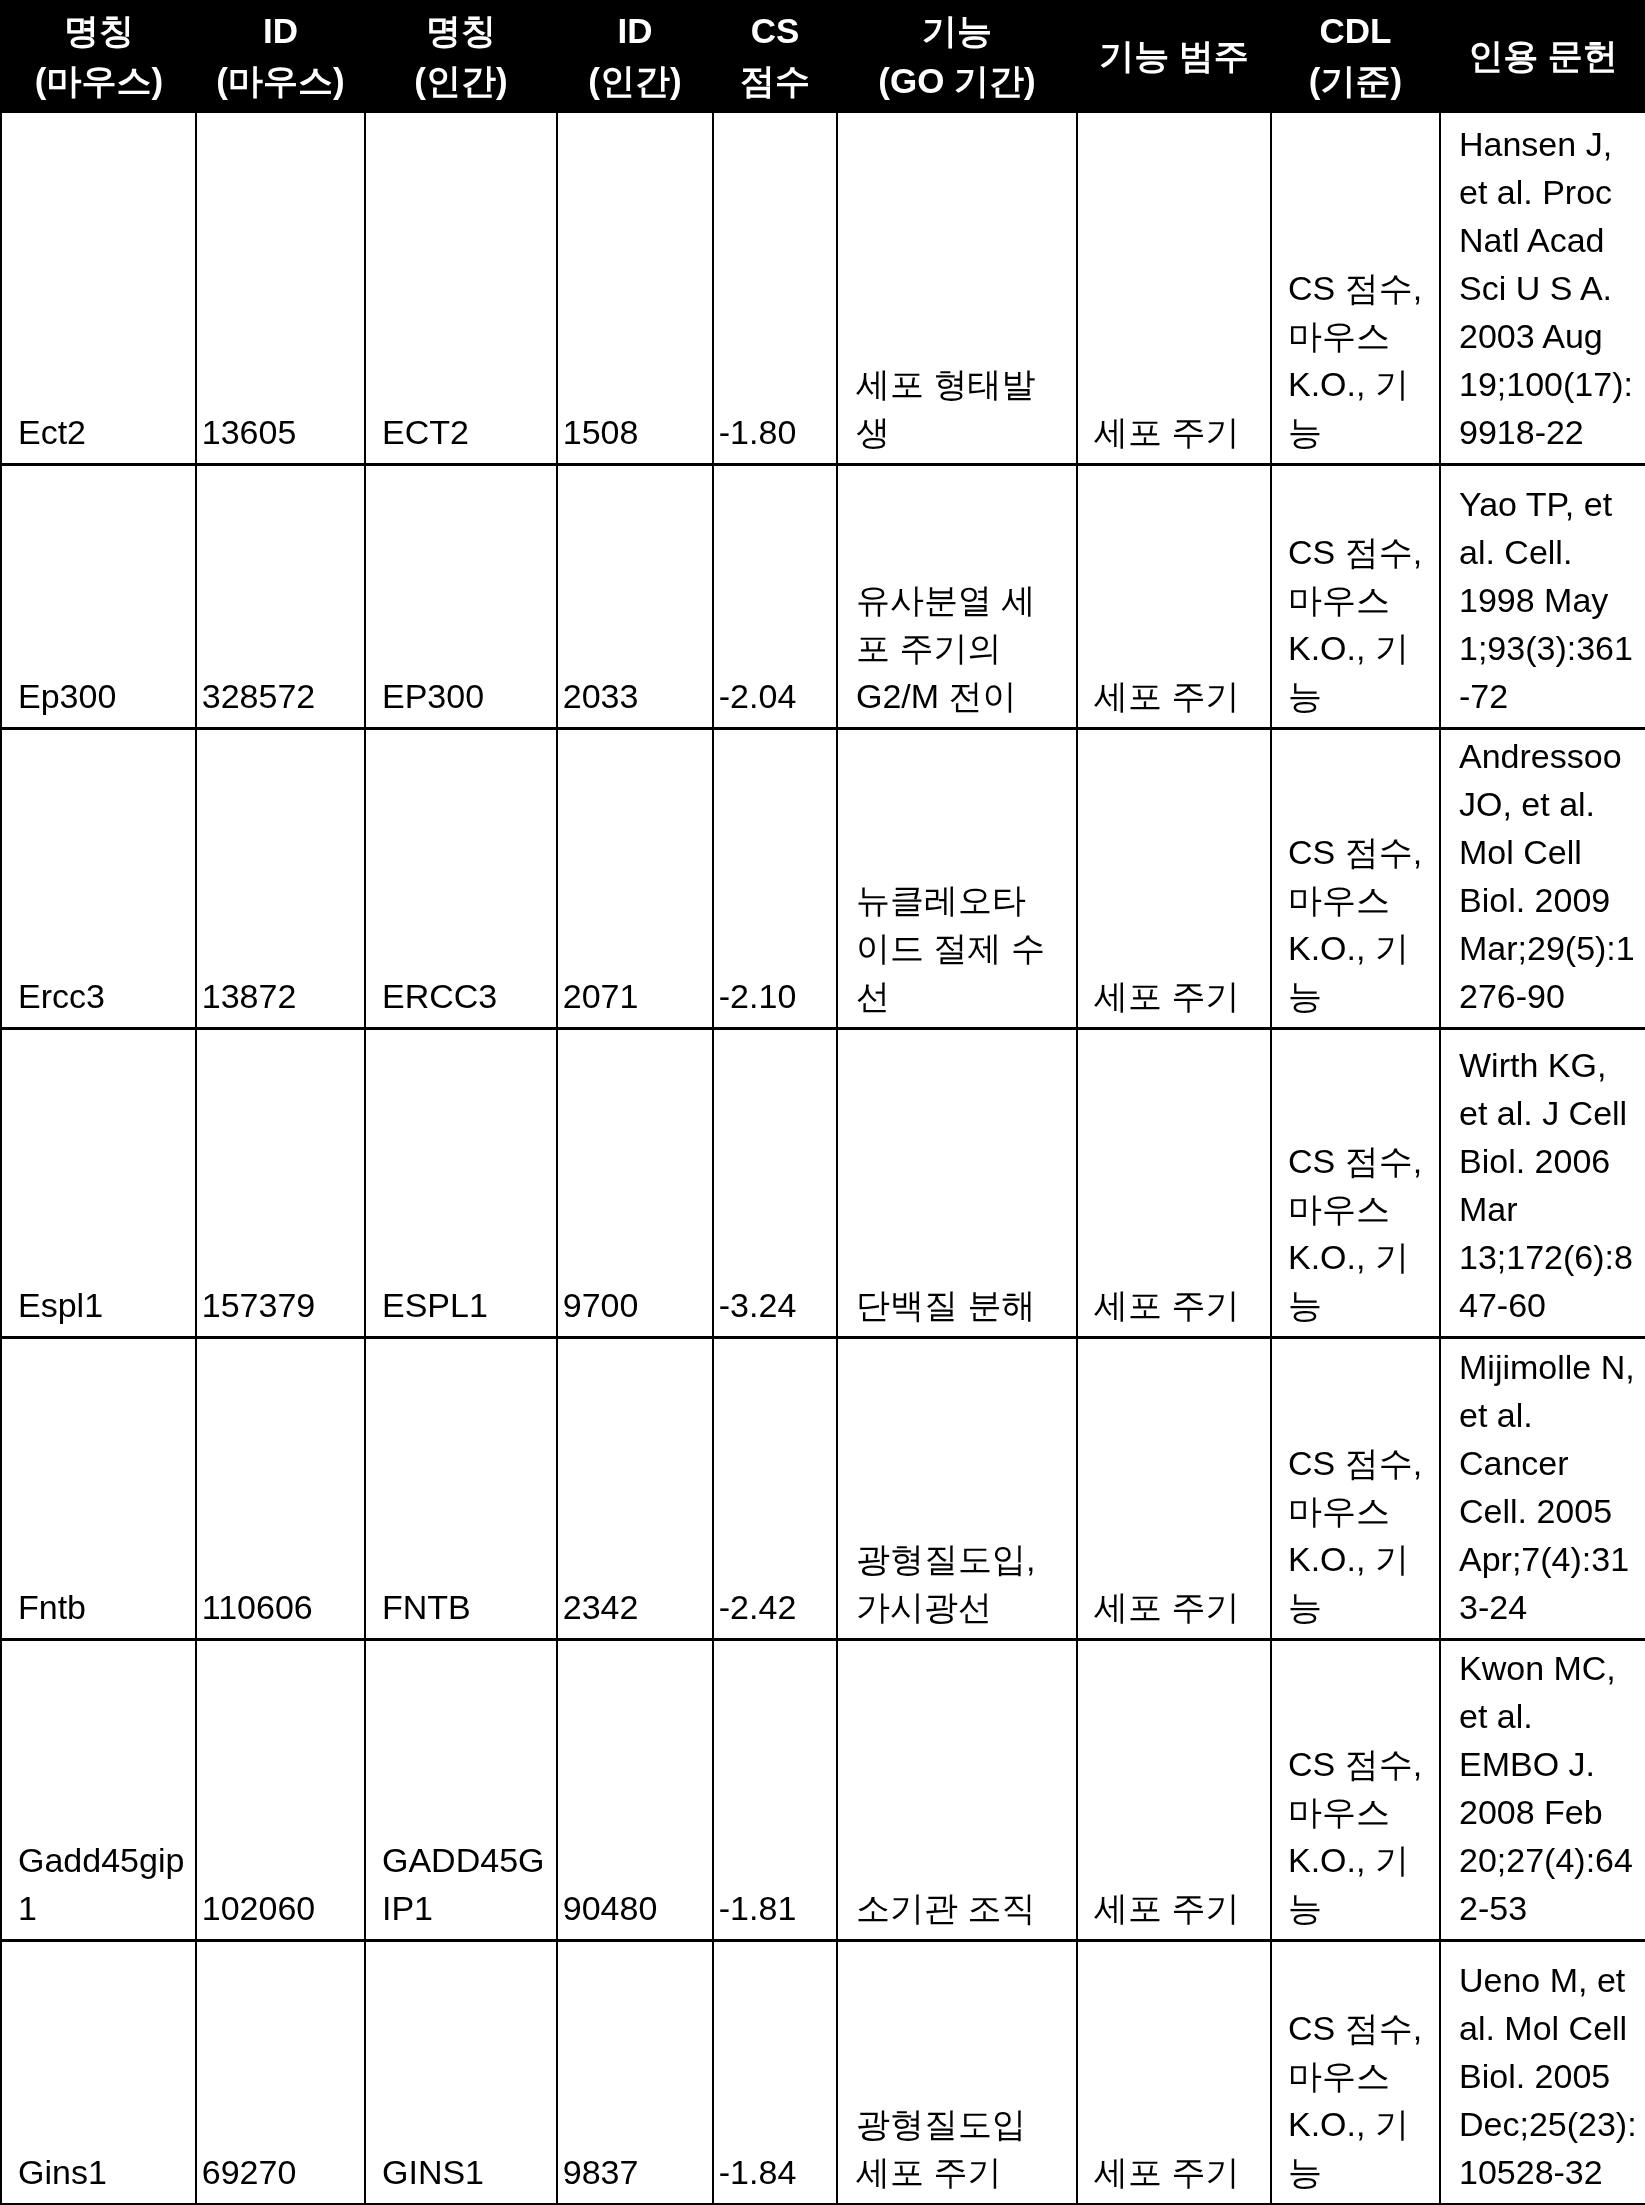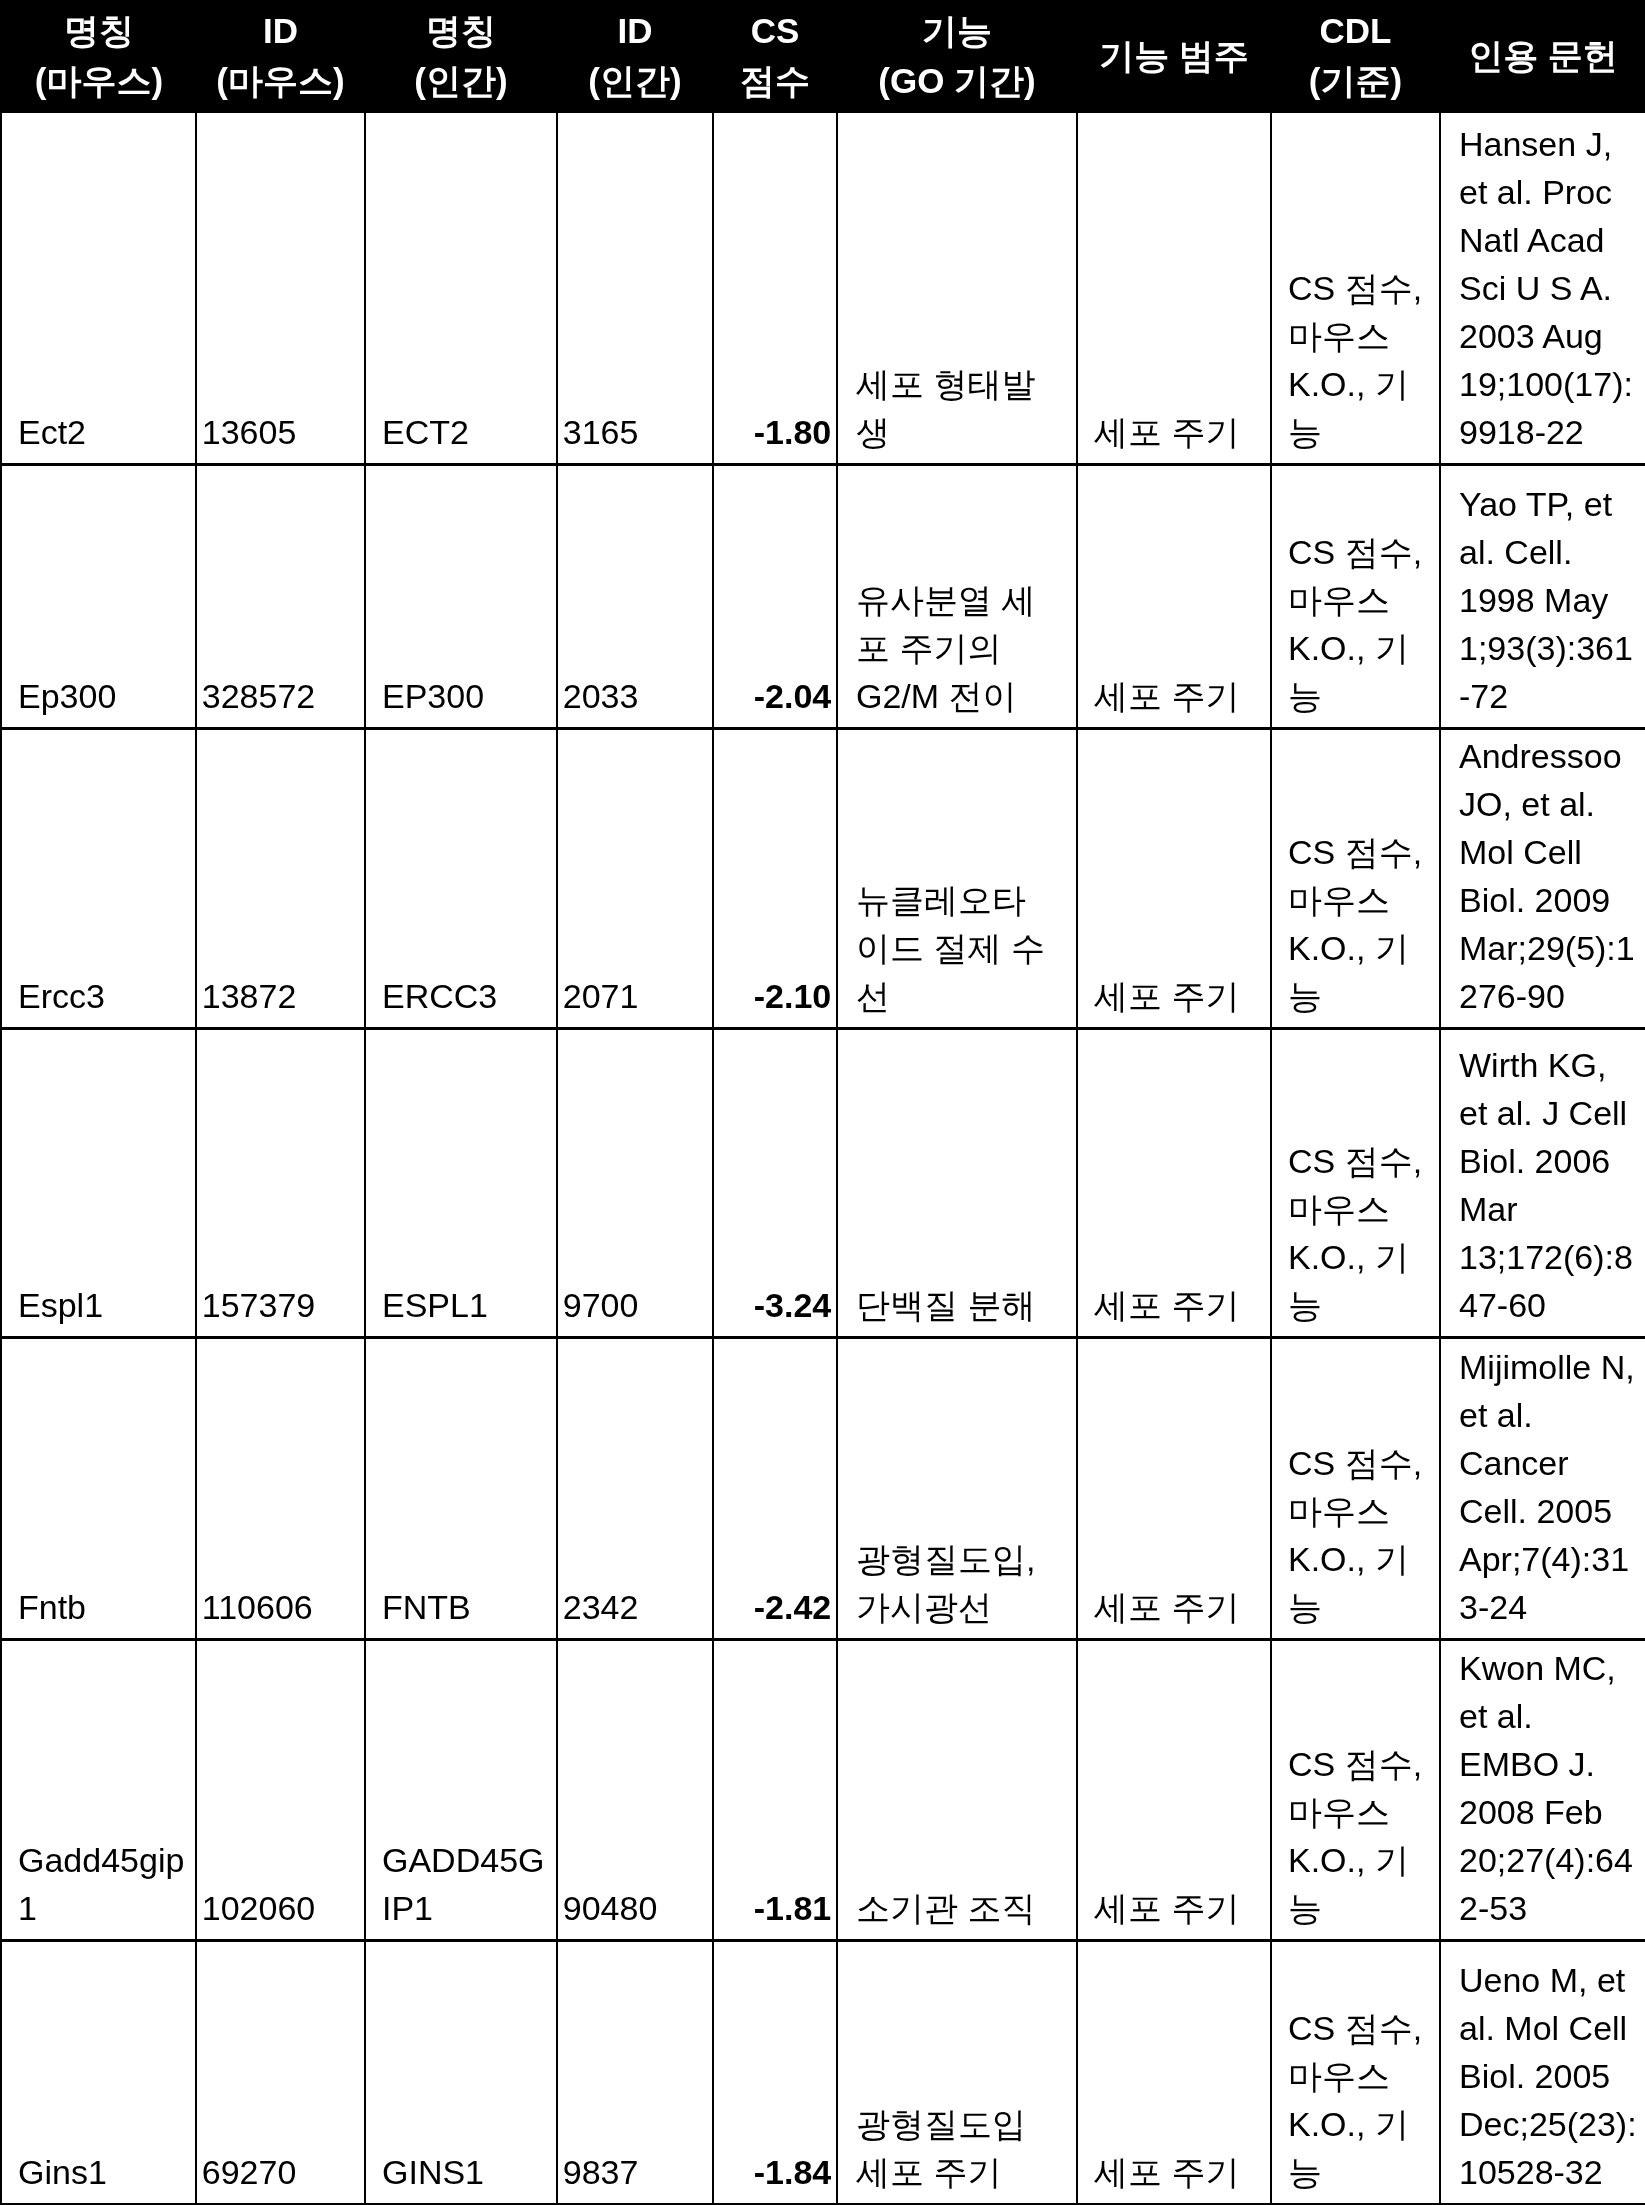--- a/index.html
+++ b/index.html
@@ -38,21 +38,21 @@
     border-bottom-width: 3.2px;
     vertical-align: bottom;
     font-size: 34px;
     line-height: 48px;
     word-wrap: break-word;
     overflow: hidden;
     padding: 0 8px 6.5px 16px;
     background: #ffffff;
   }
   td.num  { text-align: left; padding-left: 4.8px; padding-right: 19.4px; }
-  td.cs   { text-align: right; padding: 0 4.8px 6.5px 4.8px; font-weight: bold; }
+  td.cs   { text-align: left; padding: 0 4.8px 6.5px 4.8px; }
   td.func { padding-left: 18px; padding-right: 28px; }
   td.cat  { padding-left: 16px; padding-right: 24px; }
   td.cdl  { padding-left: 16px; padding-right: 4px; }
   td.cite { padding-left: 18px; padding-right: 6.5px; }
 </style>
 </head>
 <body>
 
 <table class="gene-table">
   <colgroup>
@@ -101,21 +101,21 @@
         </th>
     <th class="h">
           <div class="hl">인용 문헌</div>
         </th>
   </tr>
 
   <tr style="height:353px">
     <td class="c name">Ect2</td>
     <td class="c num">13605</td>
     <td class="c name">ECT2</td>
-    <td class="c num">3165</td>
+    <td class="c num">1508</td>
     <td class="c cs">-1.80</td>
     <td class="c func">세포 형태발생</td>
     <td class="c cat">세포 주기</td>
     <td class="c cdl">CS 점수, 마우스 K.O., 기능</td>
     <td class="c cite">Hansen J, et al. Proc Natl Acad Sci U S A. 2003 Aug 19;100(17):9918-22</td>
   </tr>
 
   <tr style="height:264px">
     <td class="c name">Ep300</td>
     <td class="c num">328572</td>

